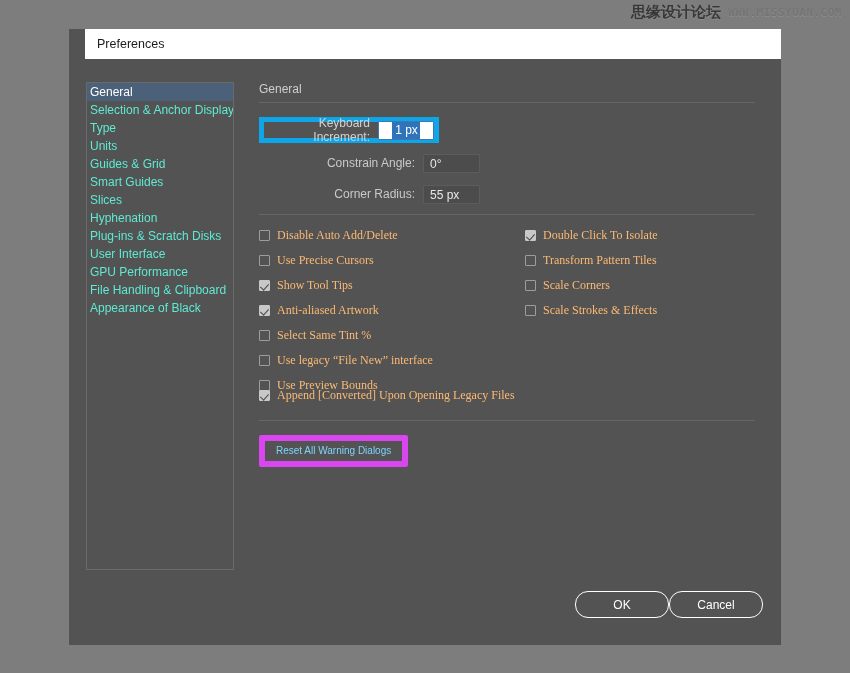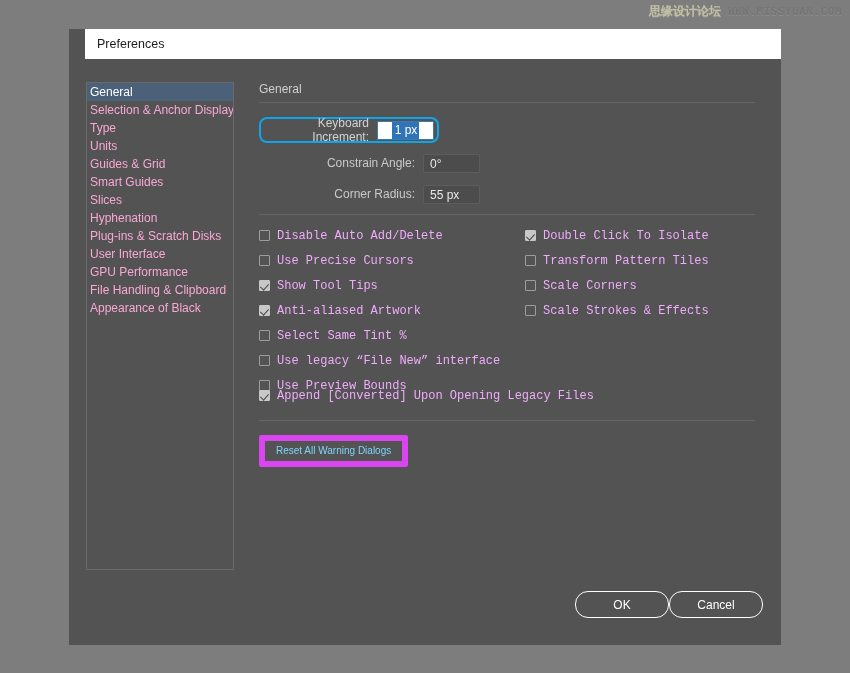--- a/index.html
+++ b/index.html
@@ -25,23 +25,23 @@
     top: 3px;
     right: 8px;
     display: flex;
     align-items: center;
     gap: 7px;
     opacity: .55;
     user-select: none;
   }
   .watermark .cn {
     font-family: "DejaVu Sans", sans-serif;
-    font-size: 12px;
+    font-size: 15px;
     font-weight: bold;
-    color: #fef9c3;
+    color: #000000;
     letter-spacing: 0px;
     text-shadow: 0 1px 0 #9a9a9a;
   }
   .watermark .en {
     font-family: "DejaVu Sans Mono", monospace;
     font-size: 11px;
     font-weight: bold;
     color: #6e6e6e;
     letter-spacing: .5px;
     text-shadow: 0 1px 0 #9a9a9a;
@@ -88,21 +88,21 @@
     border: 1px solid #6a6a6a;
     background: #535353;
     box-sizing: border-box;
     overflow: hidden;
   }
   .side-item {
     height: 18px;
     line-height: 18px;
     padding-left: 3px;
     font-size: 12px;
-    color: #f9a8d4;
+    color: #5eead4;
     white-space: nowrap;
     font-family: "Liberation Sans", sans-serif;
   }
   .side-item.selected {
     background: #4a6179;
     color: #ffffff;
   }
 
   
   .content {
@@ -152,22 +152,22 @@
     border: 1px solid #5c5c5c;
     color: #e8e8e8;
     font-size: 12px;
     padding-left: 6px;
     box-sizing: border-box;
     border-radius: 1px;
     font-family: "Liberation Sans", sans-serif;
   }
   
   .field-row.focused {
-    border: 2px solid #0ea5e9;
-    border-radius: 8px;
+    border: 5px solid #0ea5e9;
+    border-radius: 0;
     height: 26px;
     margin-left: 2px;
     width: 180px;
     padding-left: 4px;
     box-sizing: border-box;
     background: #535353;
   }
   .field-row.focused .flabel {
     width: 112px;
     color: #d2d2d2;
@@ -235,23 +235,23 @@
     left: 2px;
     top: 1px;
     width: 4px;
     height: 7px;
     border: solid #4a4a4a;
     border-width: 0 1.6px 1.6px 0;
     transform: rotate(42deg);
   }
   .cblabel {
     font-size: 12px;
-    color: #f0abfc;
+    color: #fdba74;
     white-space: nowrap;
-    font-family: Liberation Mono, monospace;
+    font-family: Liberation Serif, serif;
   }
 
   
   .fullrow {
     margin-top: 0;
     padding-left: 2px;
   }
 
   
   .reset-wrap { padding-left: 2px; margin-top: 14px; }

